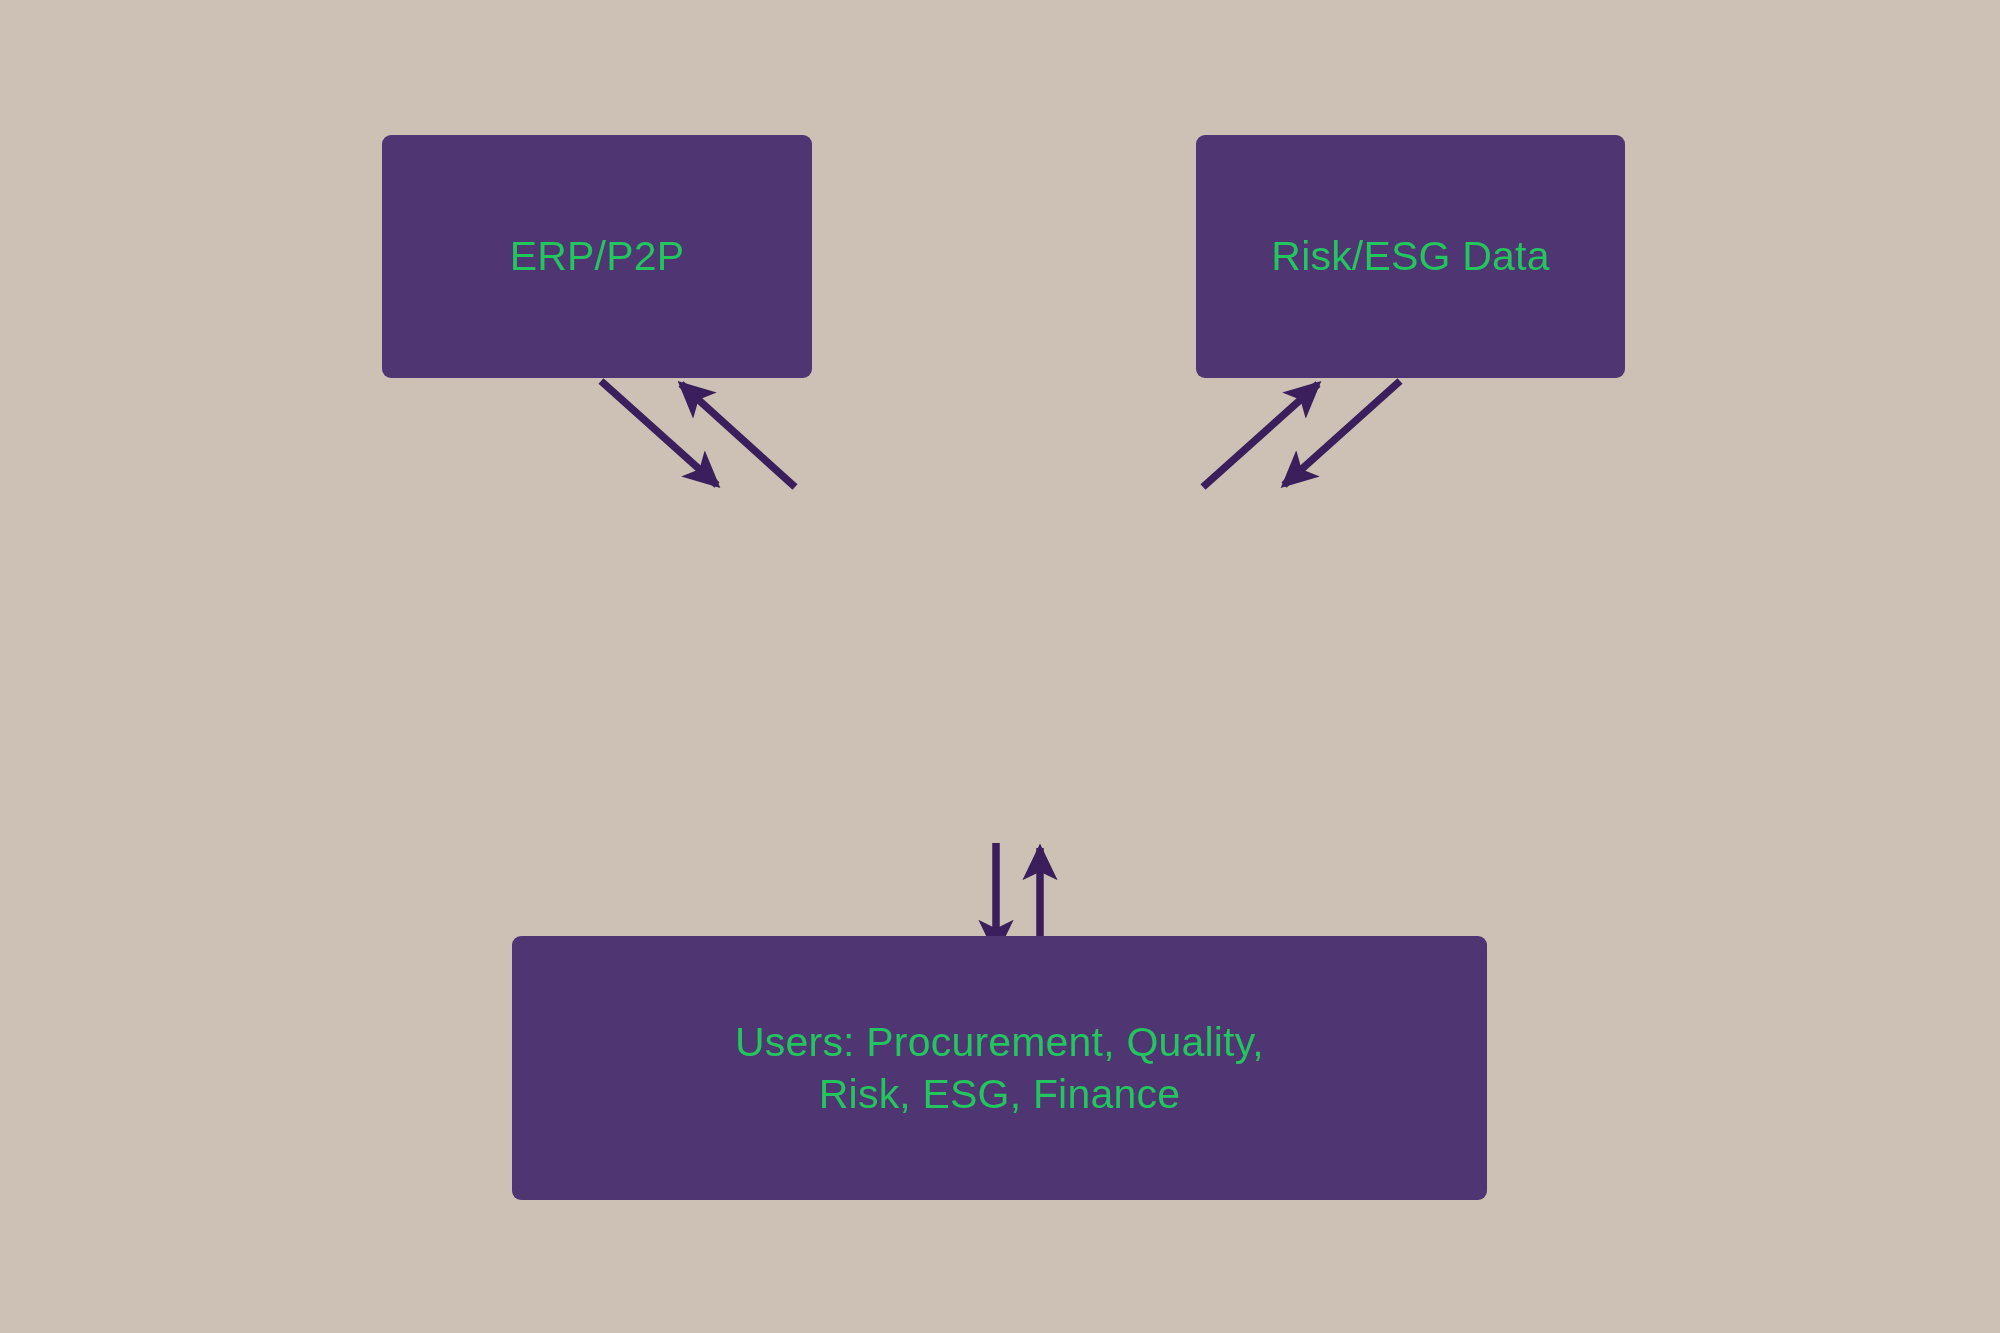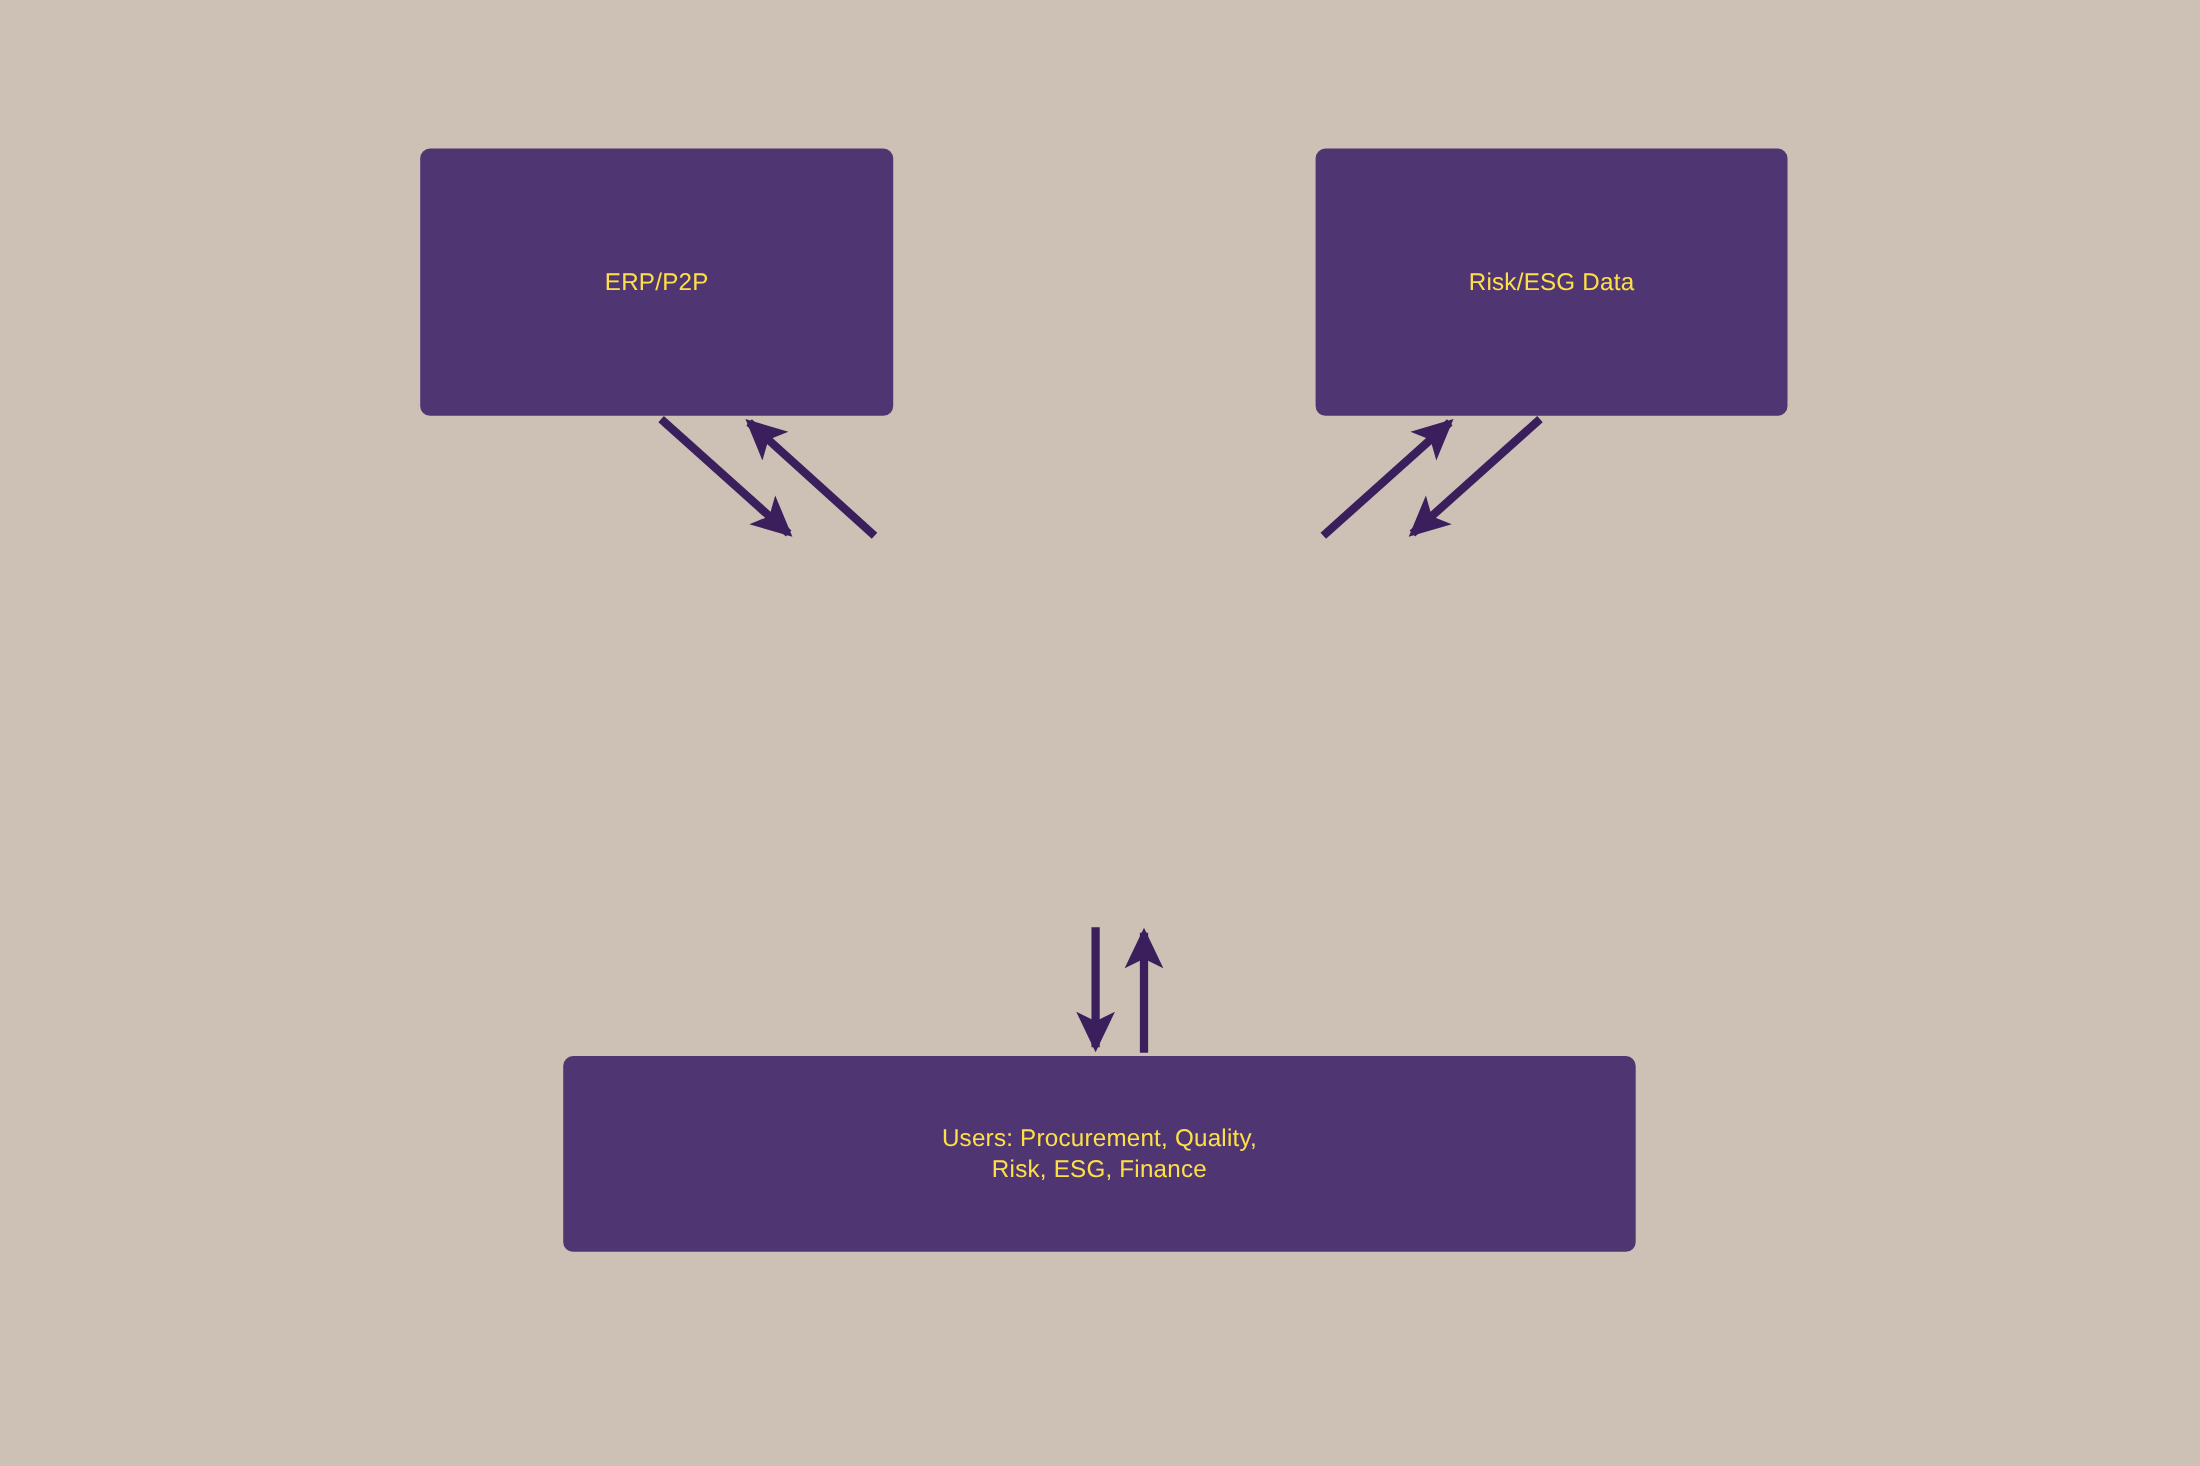--- a/index.html
+++ b/index.html
@@ -28,32 +28,32 @@
     position: absolute;
     box-sizing: border-box;
     background: #503573;
     border-radius: 9px;
     display: flex;
     align-items: center;
     justify-content: center;
     text-align: center;
   }
   .node-label {
-    color: #fde047;
-    font-size: 22px;
+    color: #22c55e;
+    font-size: 41px;
     line-height: 1.27;
     font-weight: 400;
     letter-spacing: 0.2px;
     white-space: pre-line;
     padding: 0 22px;
   }
   #node-erp   { left: 382px;  top: 135px; width: 430px; height: 243px; }
   #node-risk  { left: 1196px; top: 135px; width: 429px; height: 243px; }
   #node-srm   { left: 728px;  top: 489px; width: 541px; height: 351px; }
-  #node-users { left: 512px;  top: 960px; width: 975px; height: 178px; }
+  #node-users { left: 512px;  top: 936px; width: 975px; height: 264px; }
 </style>
 </head>
 <body>
 
 <div id="canvas">
 
   <svg id="arrow-layer" viewBox="0 0 2000 1333" width="2000" height="1333" xmlns="http://www.w3.org/2000/svg">
     <defs>
       <marker id="ah" markerWidth="5.2" markerHeight="5.2" refX="4.3" refY="2.6" orient="auto" markerUnits="strokeWidth">
         <path d="M0,0.25 L4.9,2.6 L0,4.95 L1.15,2.6 Z" fill="#3A1F5C"></path>

